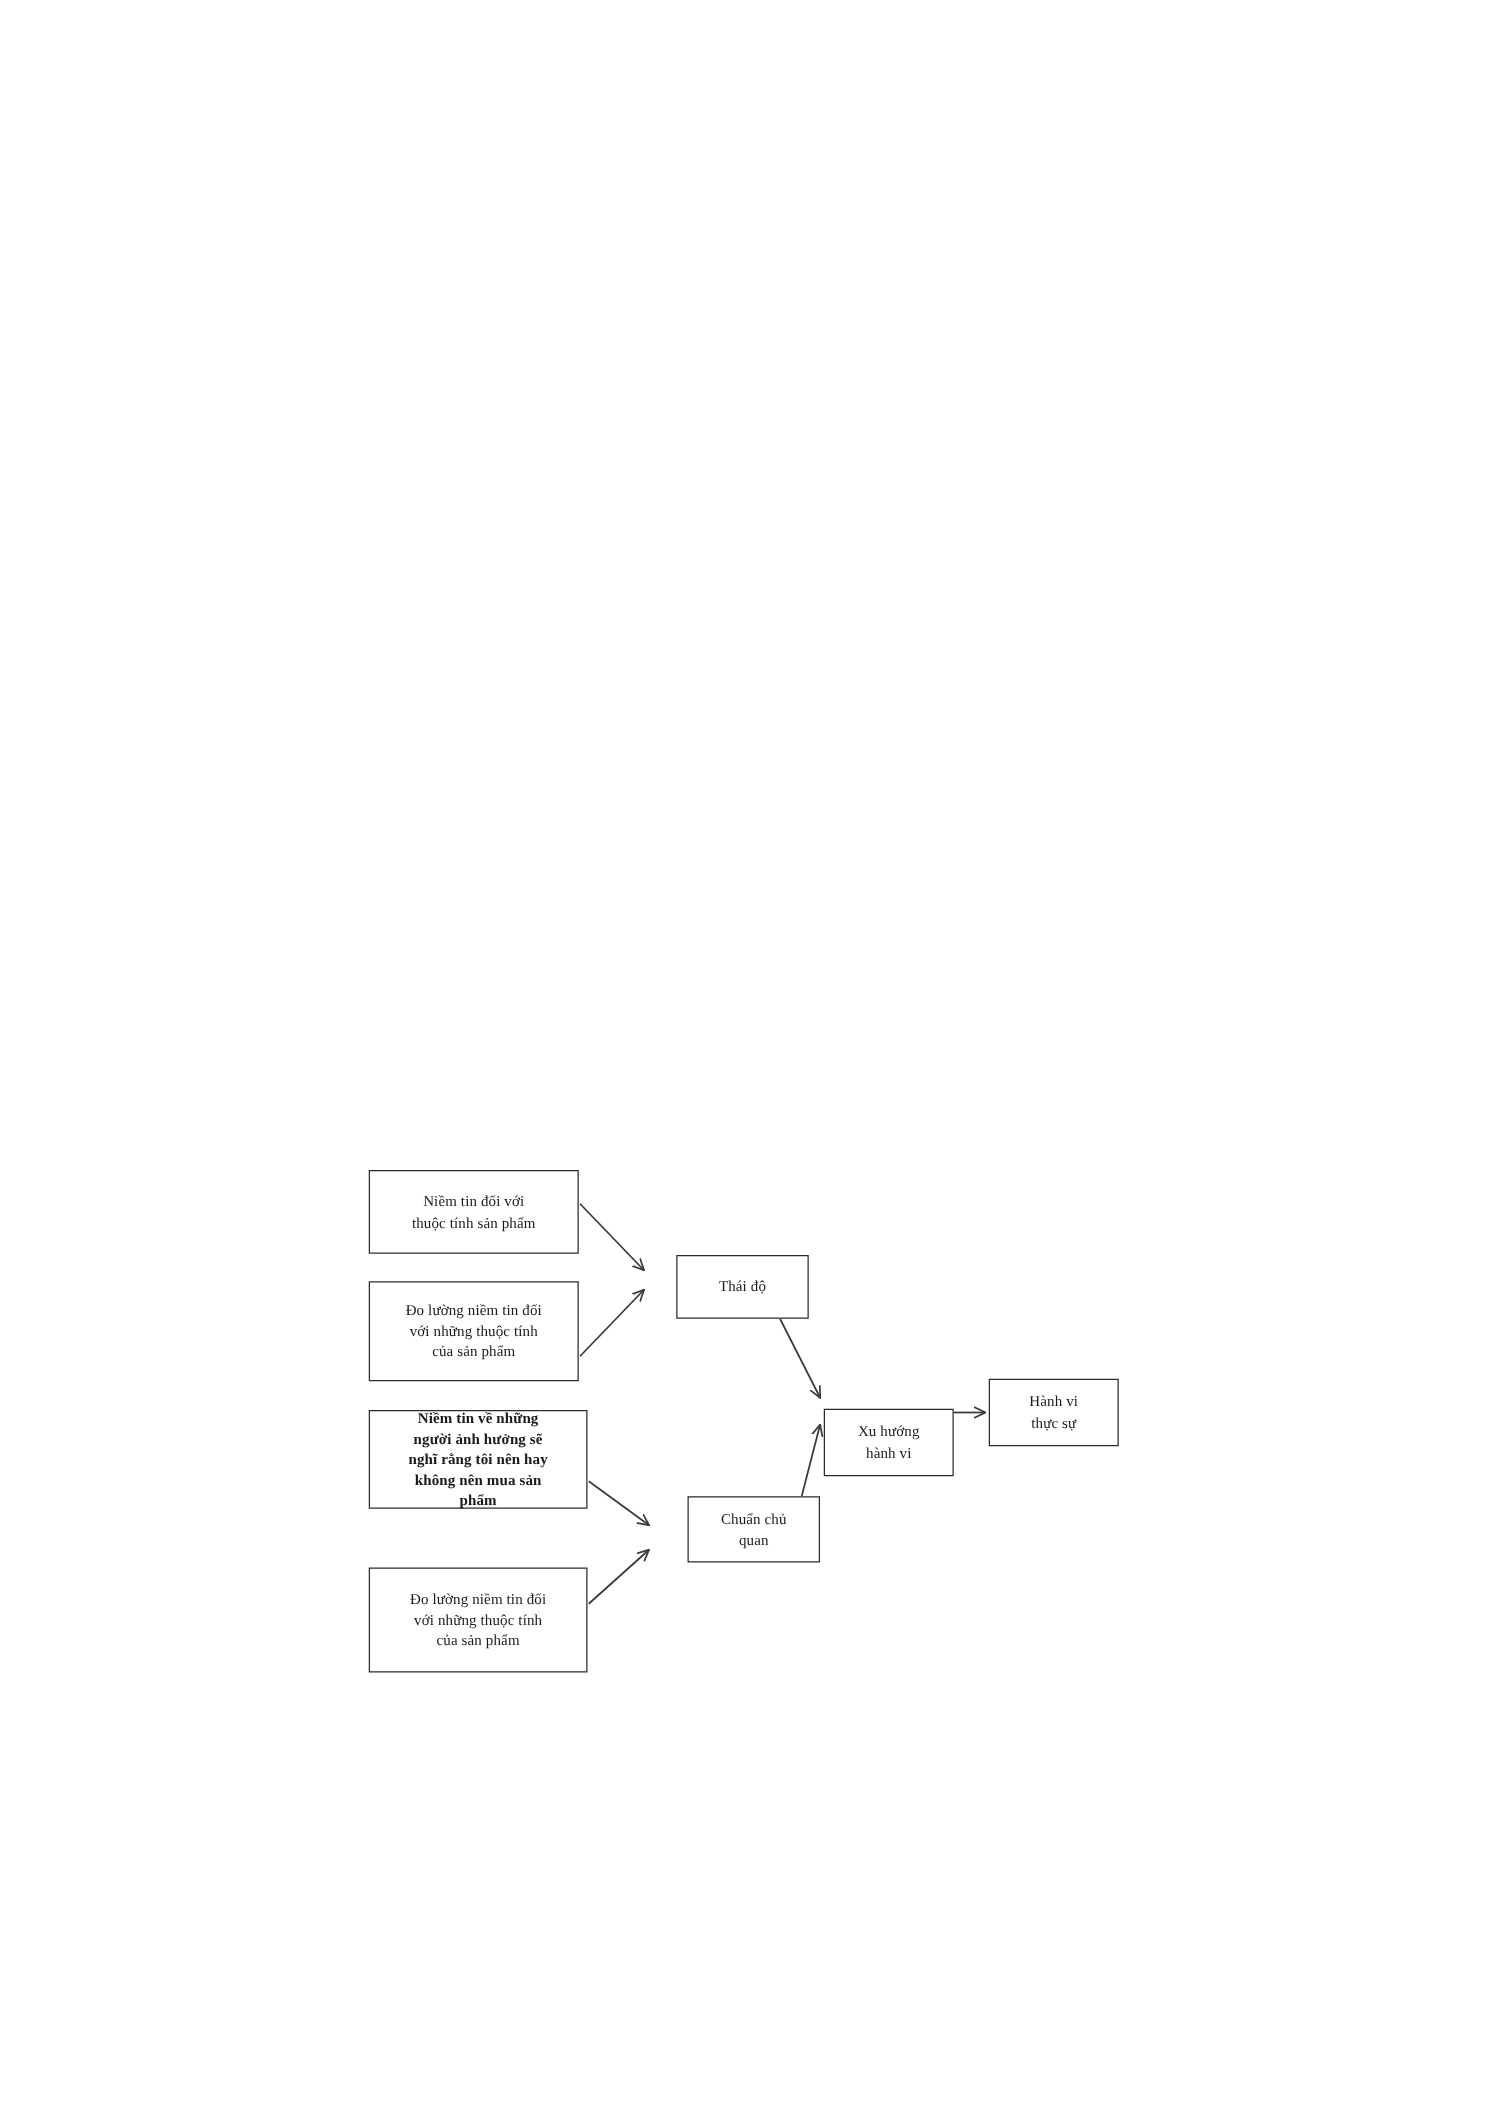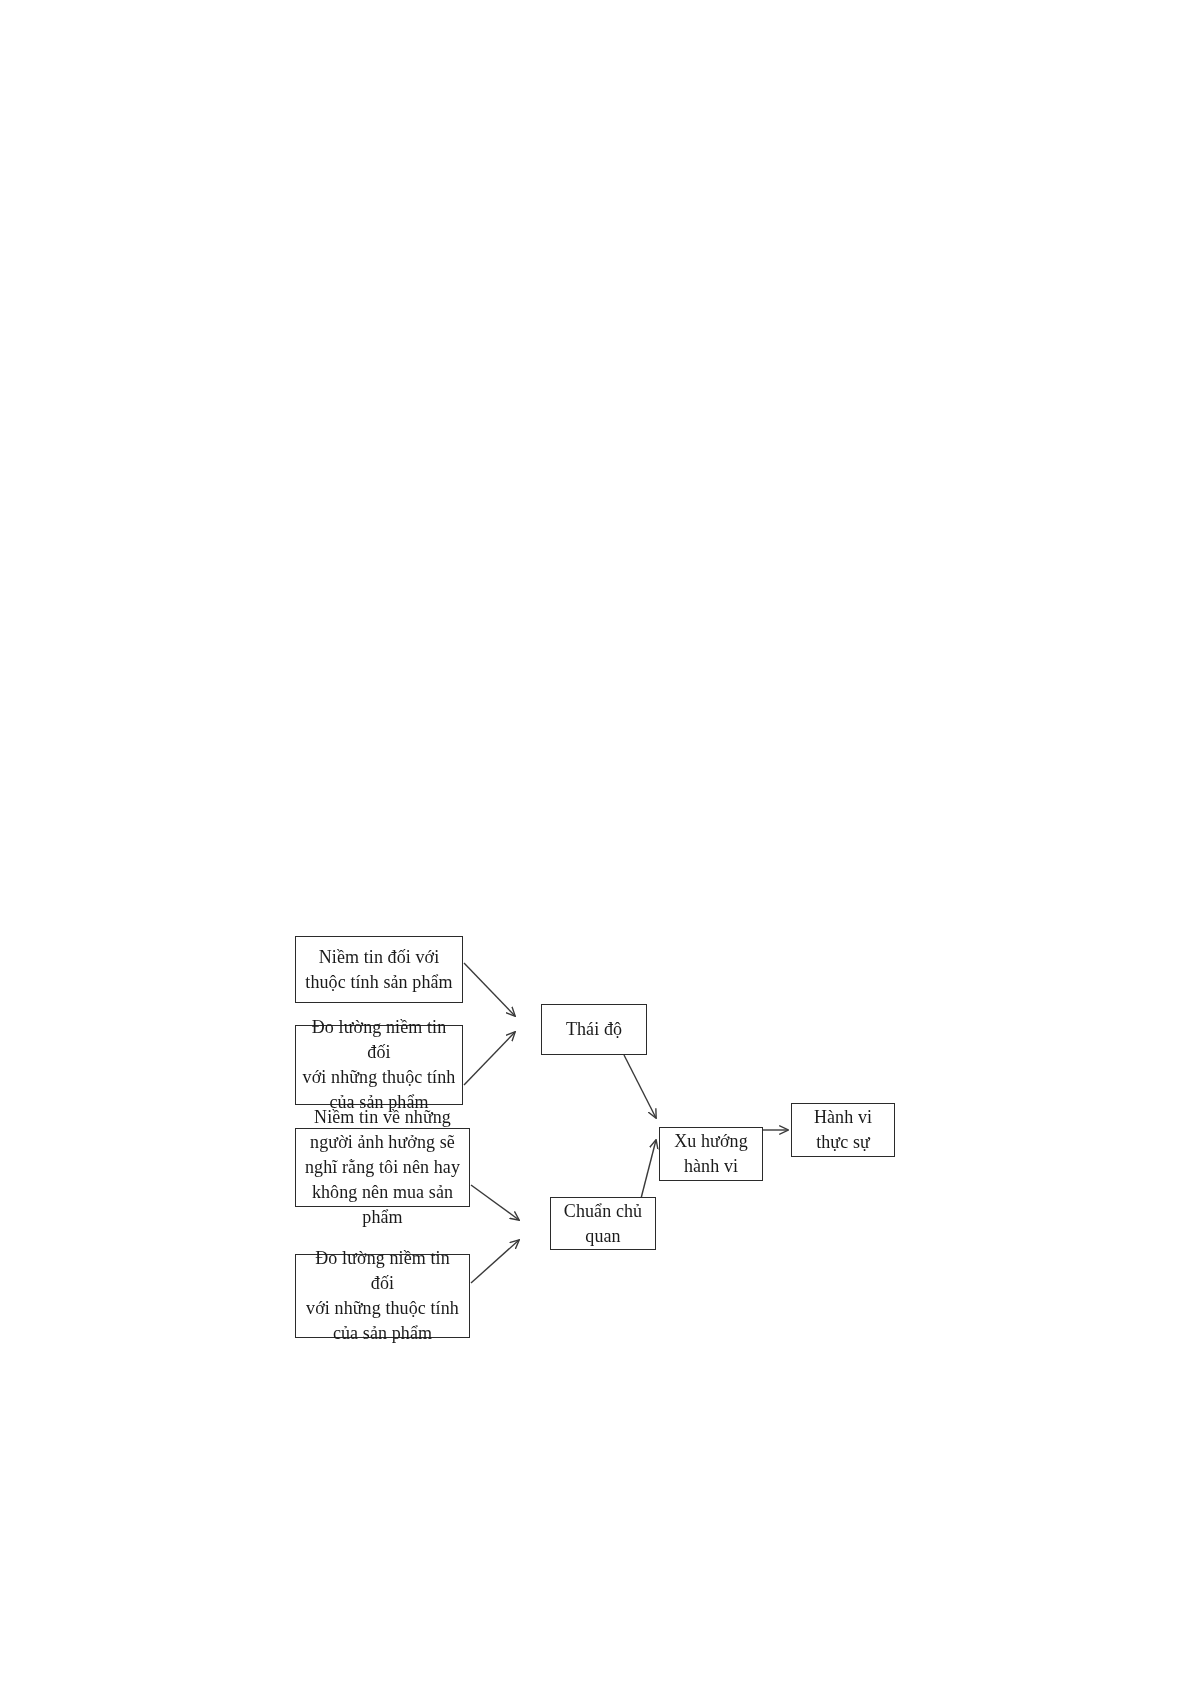--- a/index.html
+++ b/index.html
@@ -39,28 +39,28 @@
     justify-content: center;
     text-align: center;
     z-index: 3;
   }
   .node .label {
     display: block;
     width: 100%;
     padding: 0 6px;
     box-sizing: border-box;
     line-height: 1.38;
-    font-size: 18px;
+    font-size: 12px;
     letter-spacing: 0.1px;
     white-space: pre-line;
   }
   
   #node-belief-attributes   { left: 295px; top: 936px;  width: 168px; height: 67px; }
   #node-eval-attributes     { left: 295px; top: 1025px; width: 168px; height: 80px; }
-  #node-normative-belief    { left: 295px; top: 1128px; width: 175px; height: 79px; }
+  #node-normative-belief    { left: 295px; top: 1128px; width: 175px; height: 79px; font-weight: bold; }
   #node-motivation-comply   { left: 295px; top: 1254px; width: 175px; height: 84px; }
   #node-attitude            { left: 518px; top: 1004px; width: 106px; height: 51px; margin-left: 23px; }
   #node-subjective-norm     { left: 550px; top: 1197px; width: 106px; height: 53px; }
   #node-behavioral-intent   { left: 659px; top: 1103px; width: 104px; height: 54px; margin-top: 24px; }
   #node-actual-behavior     { left: 791px; top: 1103px; width: 104px; height: 54px; }
 
   svg#edges {
     position: absolute;
     left: 0;
     top: 0;

